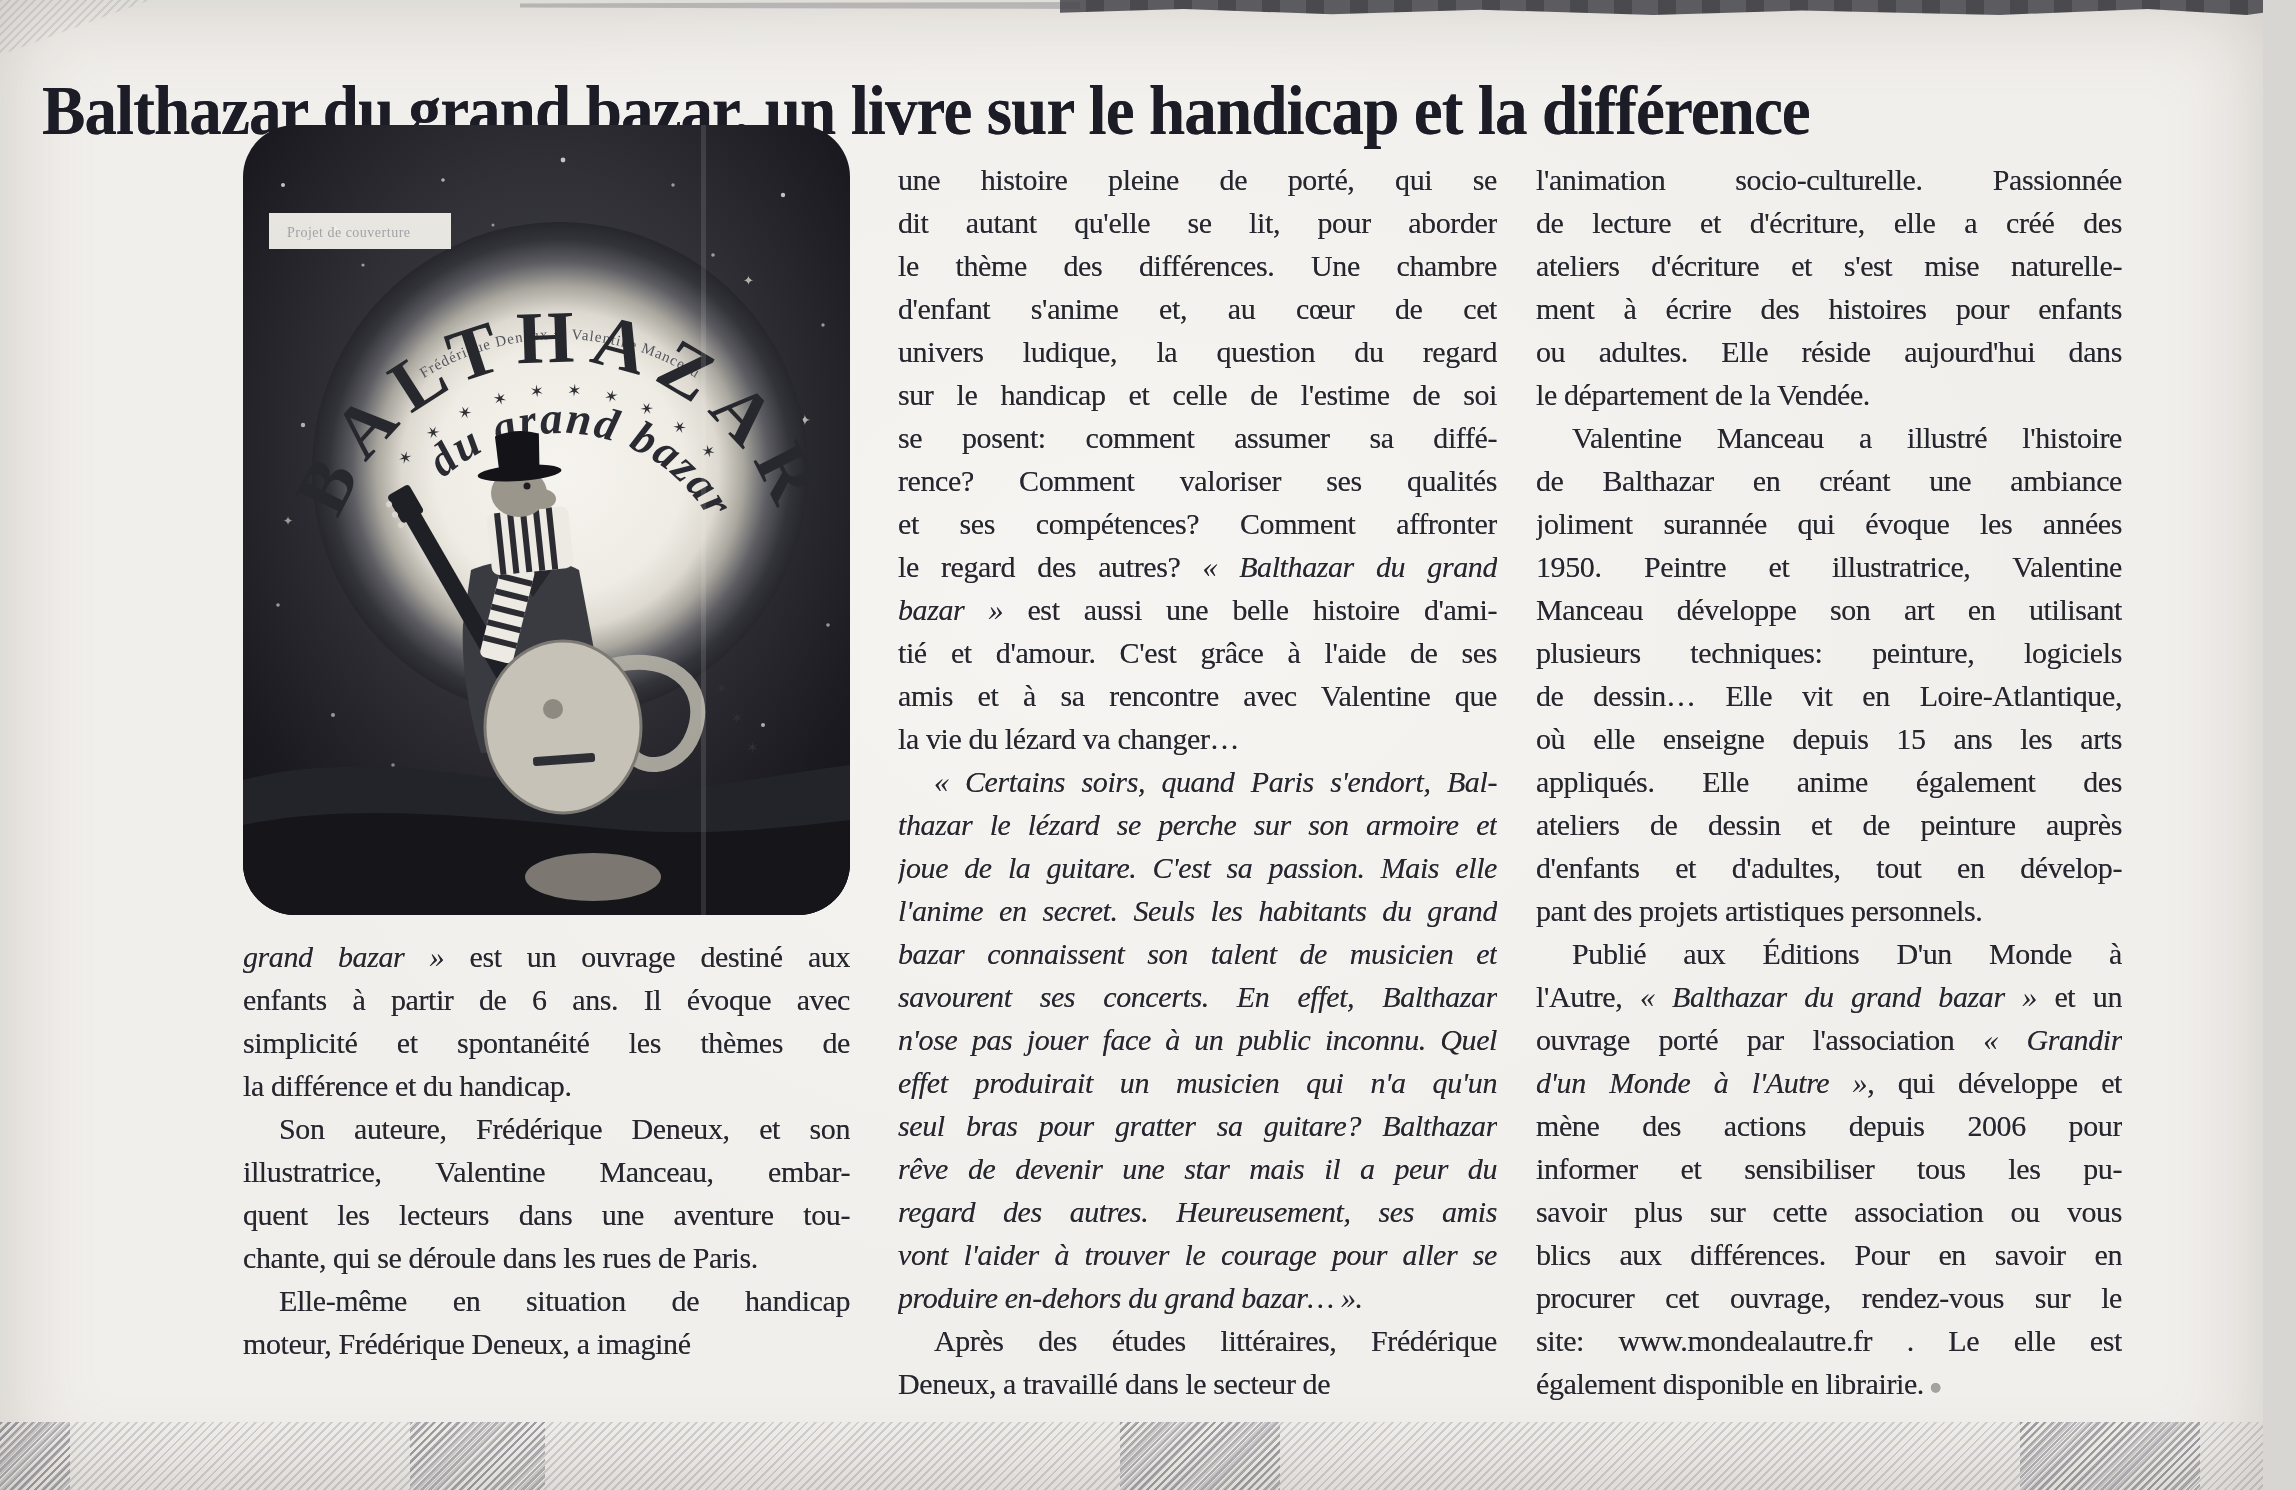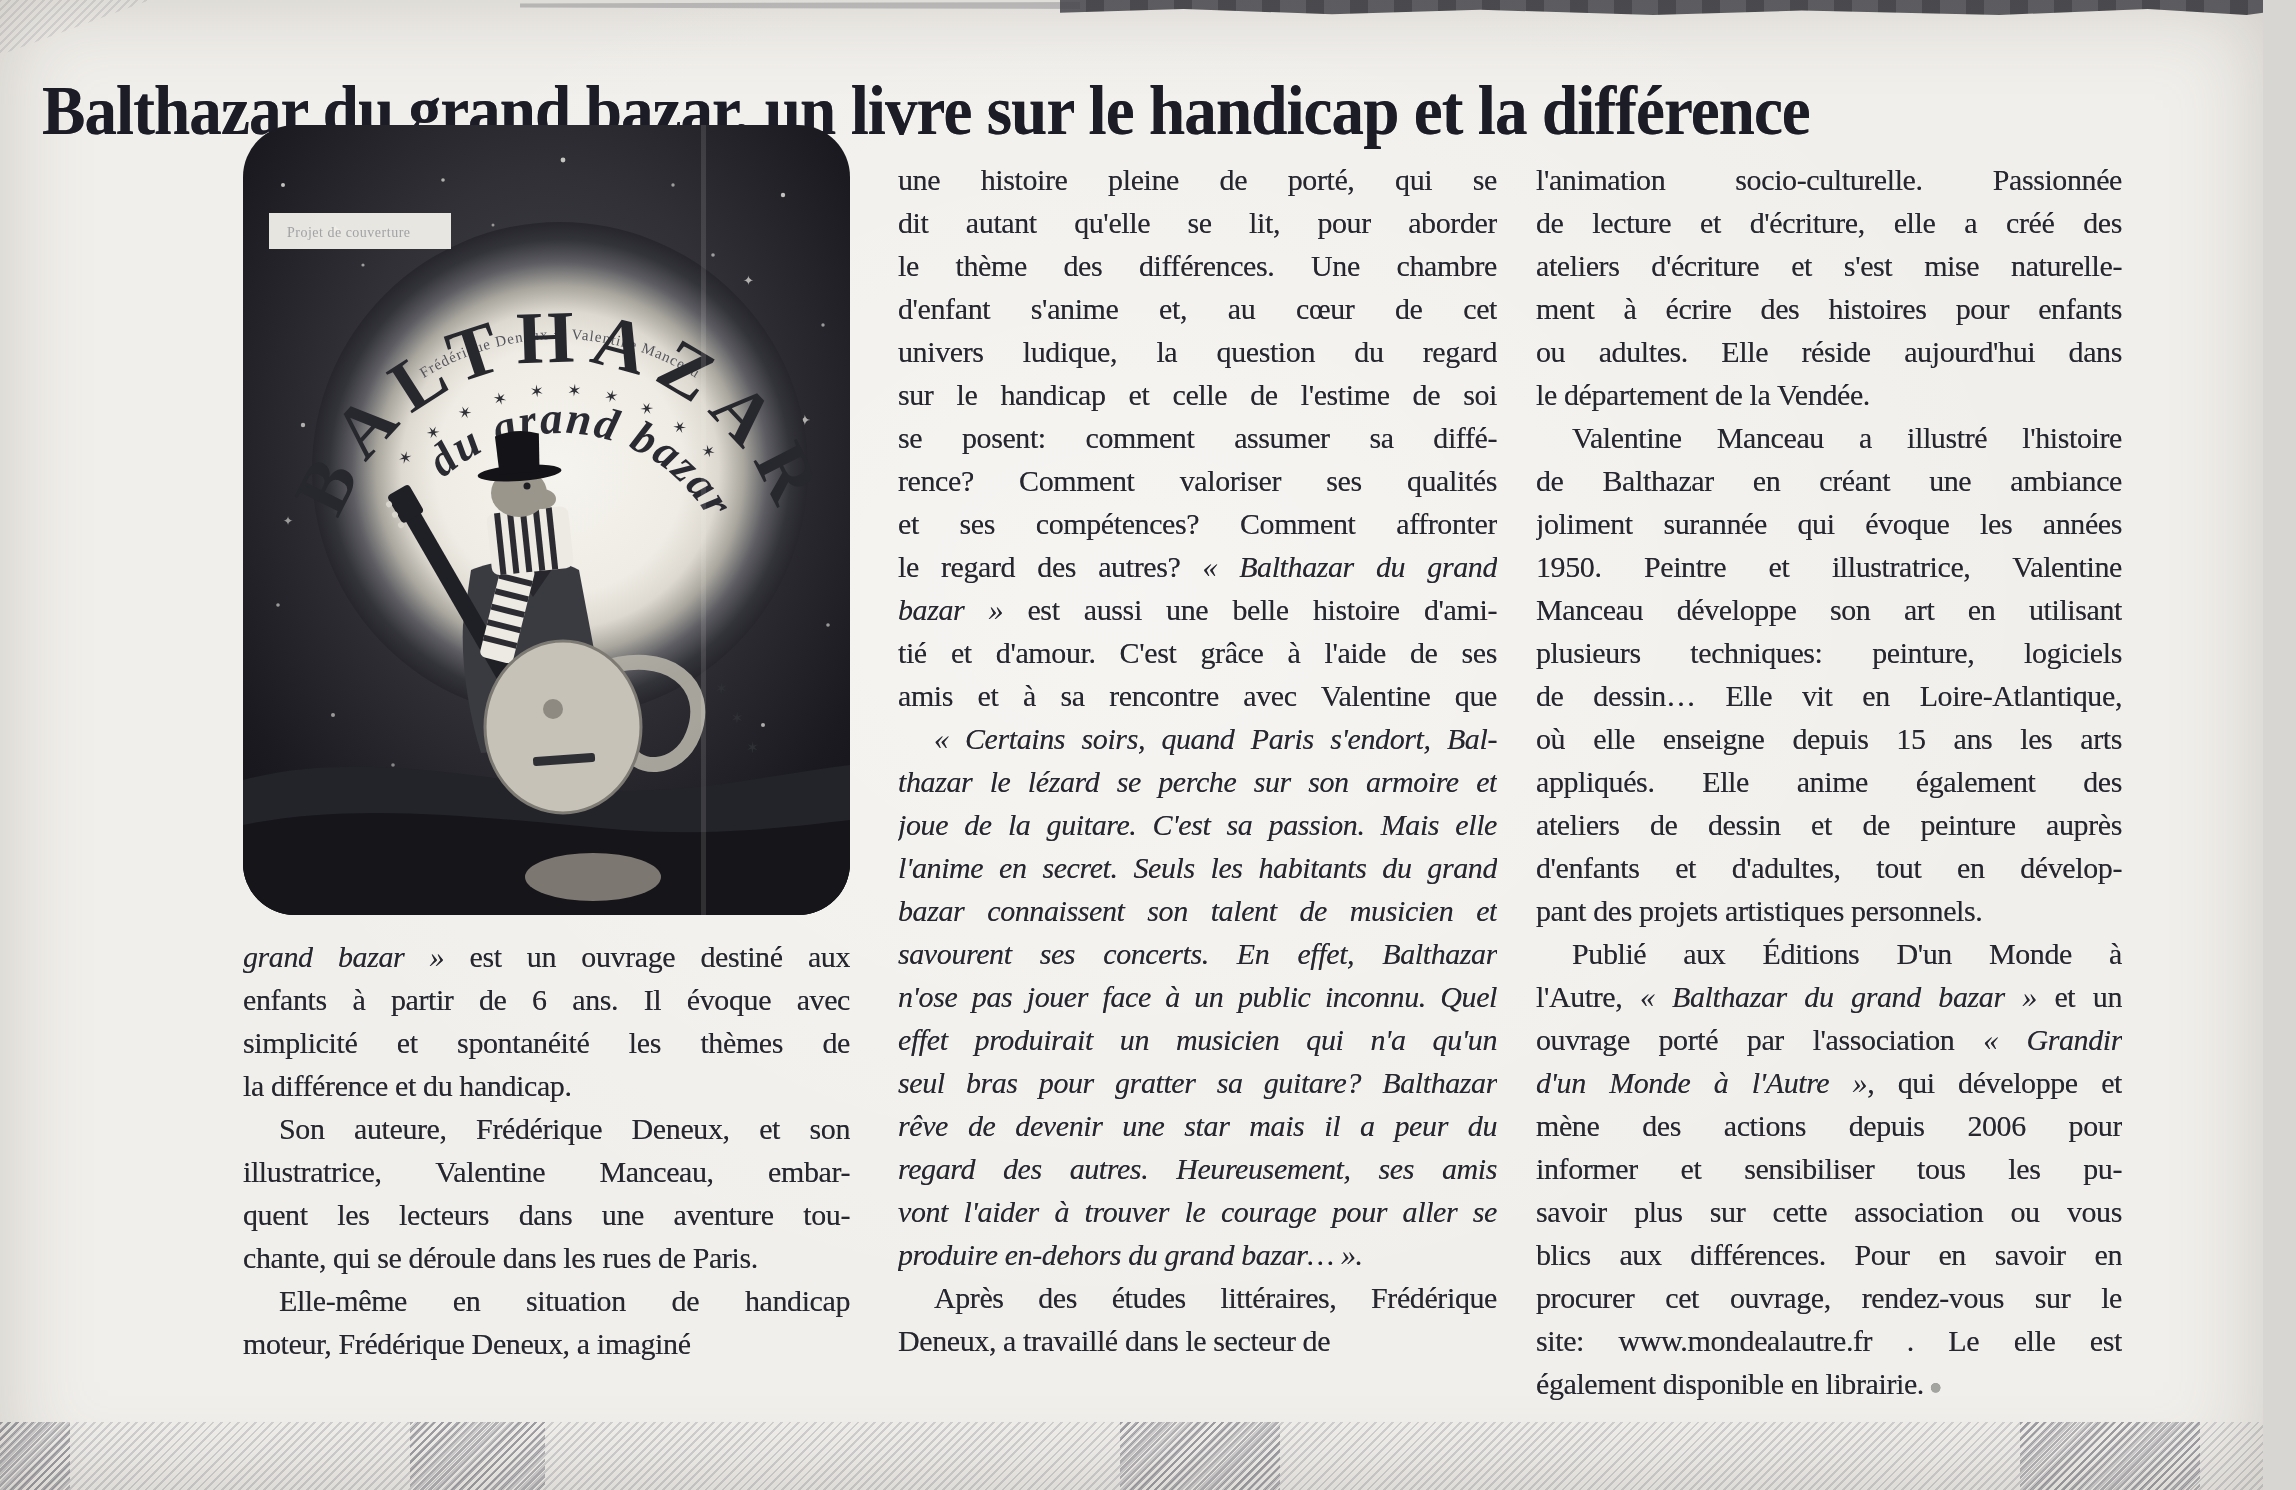--- a/index.html
+++ b/index.html
@@ -202,20 +202,21 @@
       <div class="line"><span>d'enfant s'anime et, au cœur de cet</span></div>
       <div class="line"><span>univers ludique, la question du regard</span></div>
       <div class="line"><span>sur le handicap et celle de l'estime de soi</span></div>
       <div class="line"><span>se posent: comment assumer sa diffé-</span></div>
       <div class="line"><span>rence? Comment valoriser ses qualités</span></div>
       <div class="line"><span>et ses compétences? Comment affronter</span></div>
       <div class="line"><span>le regard des autres? </span><span class="it">« Balthazar du grand</span></div>
       <div class="line"><span class="it">bazar »</span><span> est aussi une belle histoire d'ami-</span></div>
       <div class="line"><span>tié et d'amour. C'est grâce à l'aide de ses</span></div>
       <div class="line"><span>amis et à sa rencontre avec Valentine que</span></div>
+      <div class="line end"><span>la vie du lézard va changer…</span></div>
       <div class="line indent"><span class="it">« Certains soirs, quand Paris s'endort, Bal-</span></div>
       <div class="line"><span class="it">thazar le lézard se perche sur son armoire et</span></div>
       <div class="line"><span class="it">joue de la guitare. C'est sa passion. Mais elle</span></div>
       <div class="line"><span class="it">l'anime en secret. Seuls les habitants du grand</span></div>
       <div class="line"><span class="it">bazar connaissent son talent de musicien et</span></div>
       <div class="line"><span class="it">savourent ses concerts. En effet, Balthazar</span></div>
       <div class="line"><span class="it">n'ose pas jouer face à un public inconnu. Quel</span></div>
       <div class="line"><span class="it">effet produirait un musicien qui n'a qu'un</span></div>
       <div class="line"><span class="it">seul bras pour gratter sa guitare? Balthazar</span></div>
       <div class="line"><span class="it">rêve de devenir une star mais il a peur du</span></div>

